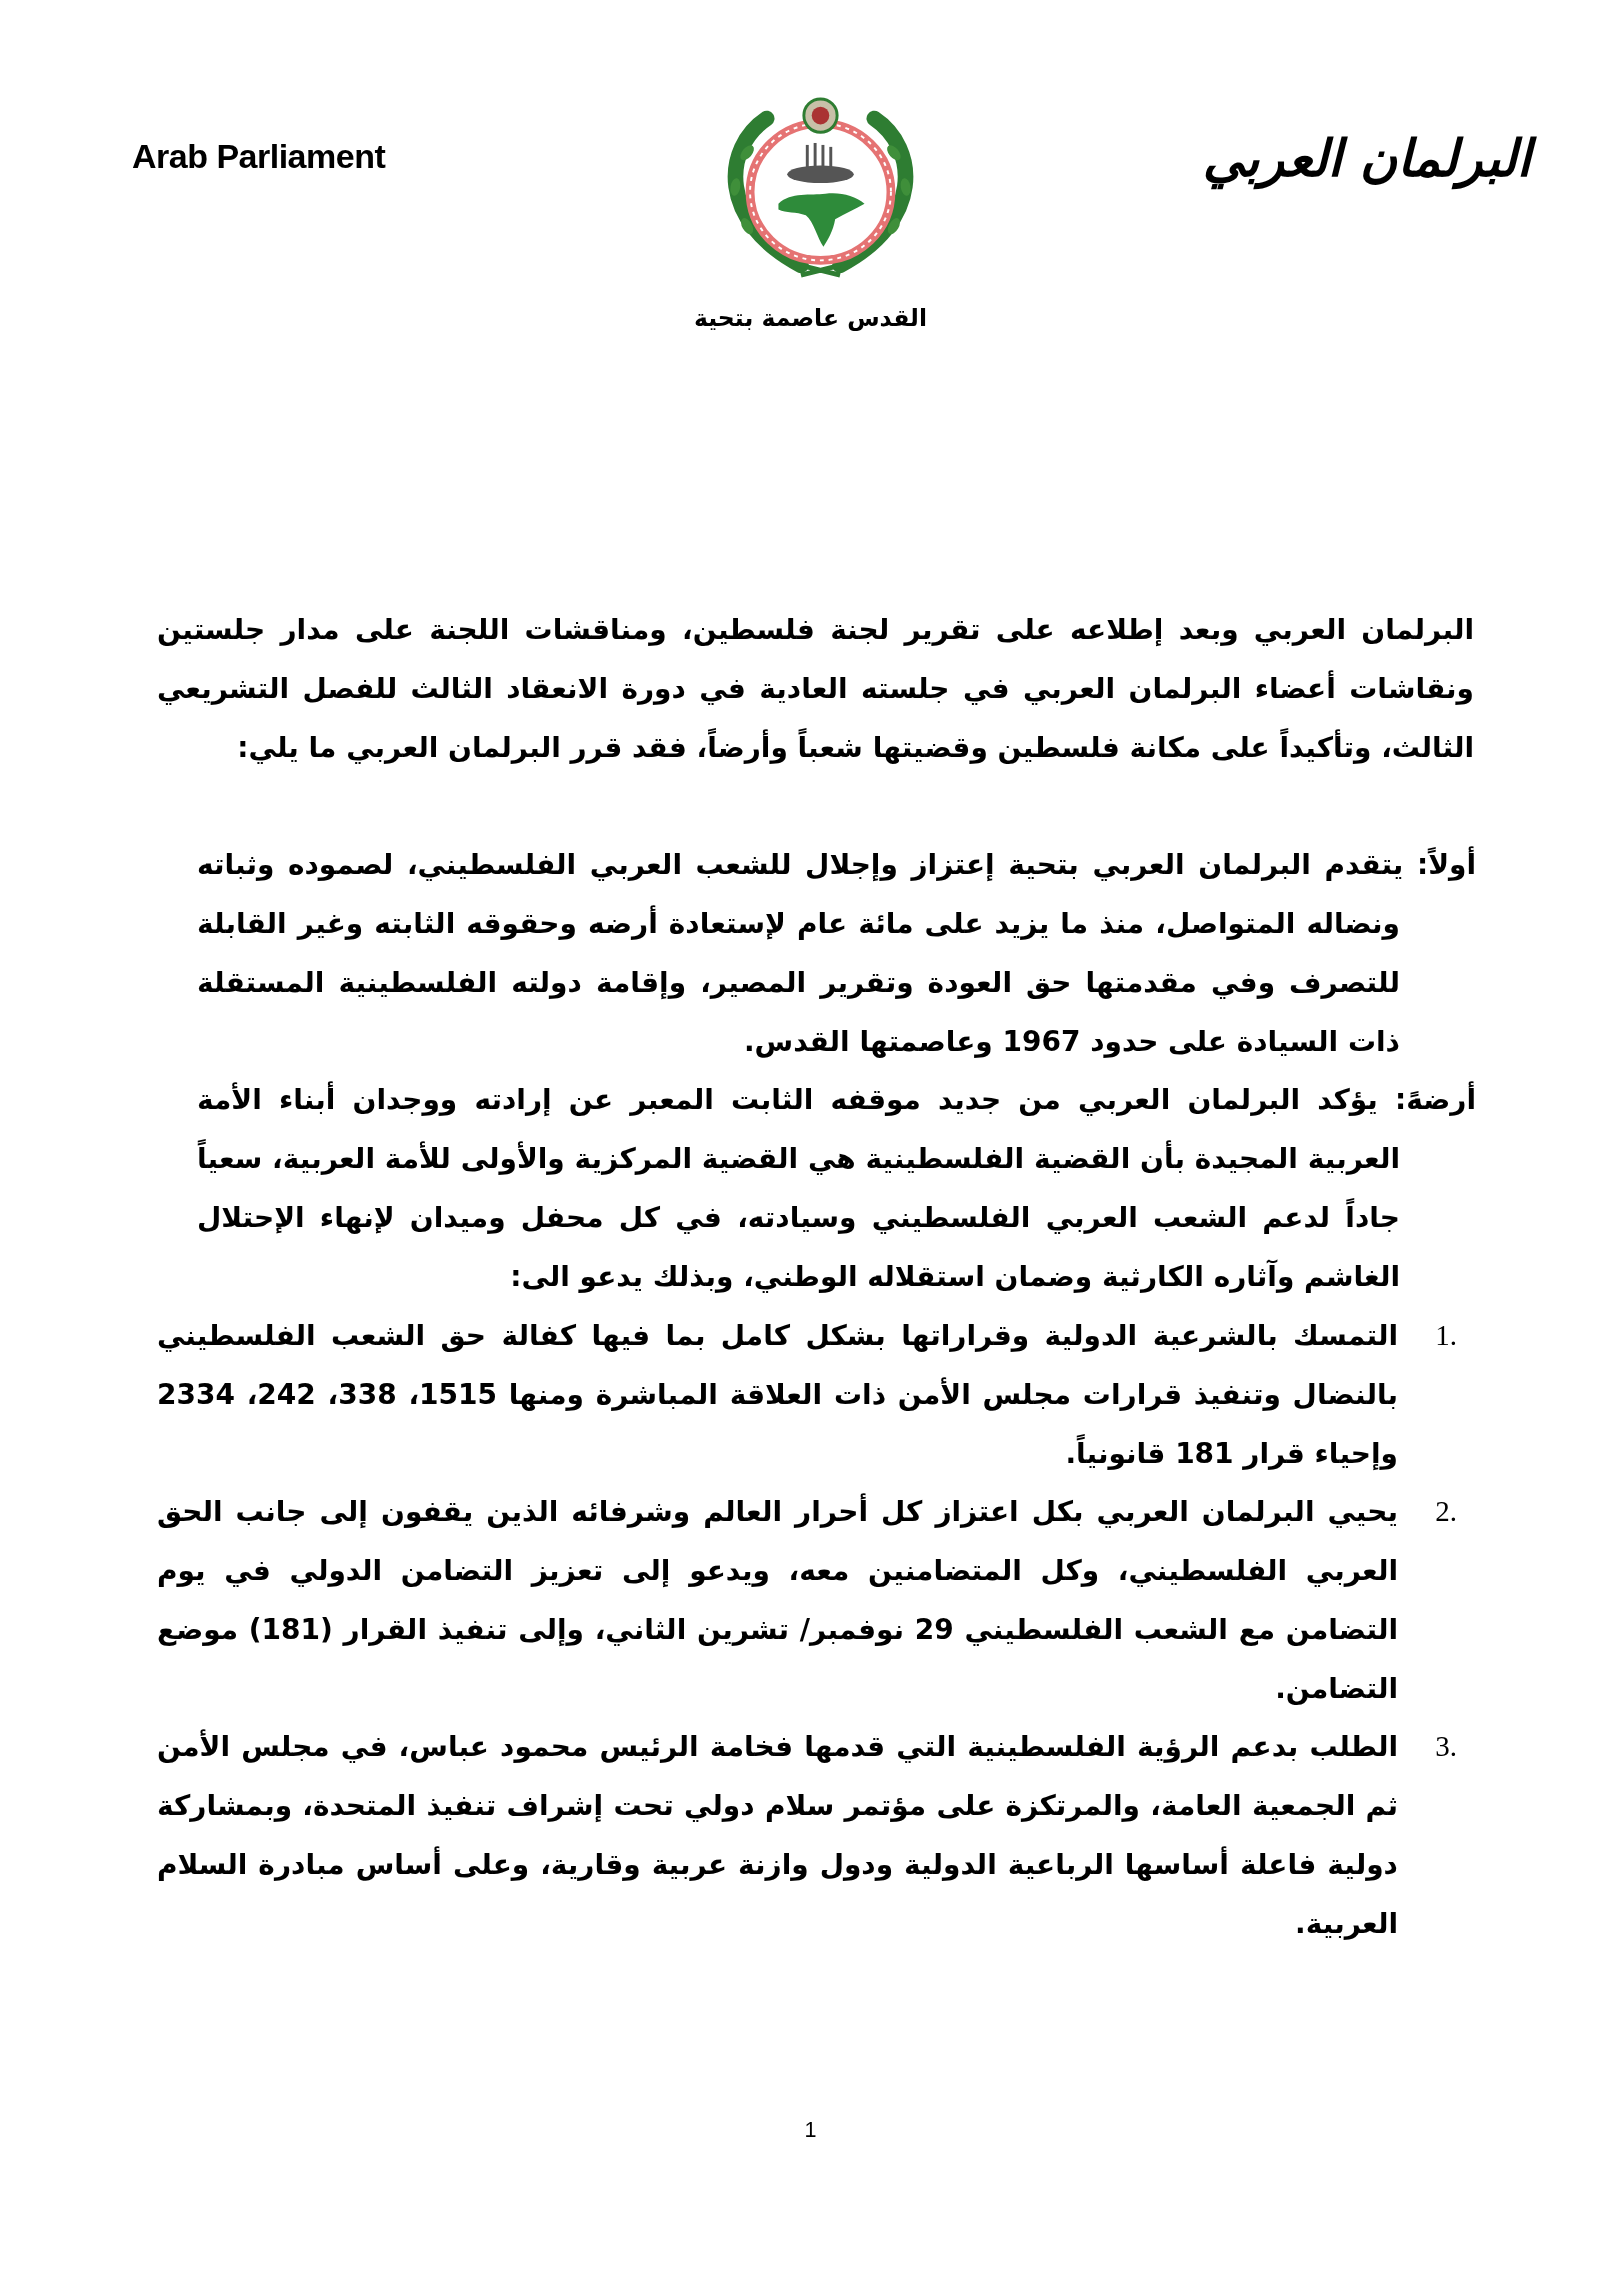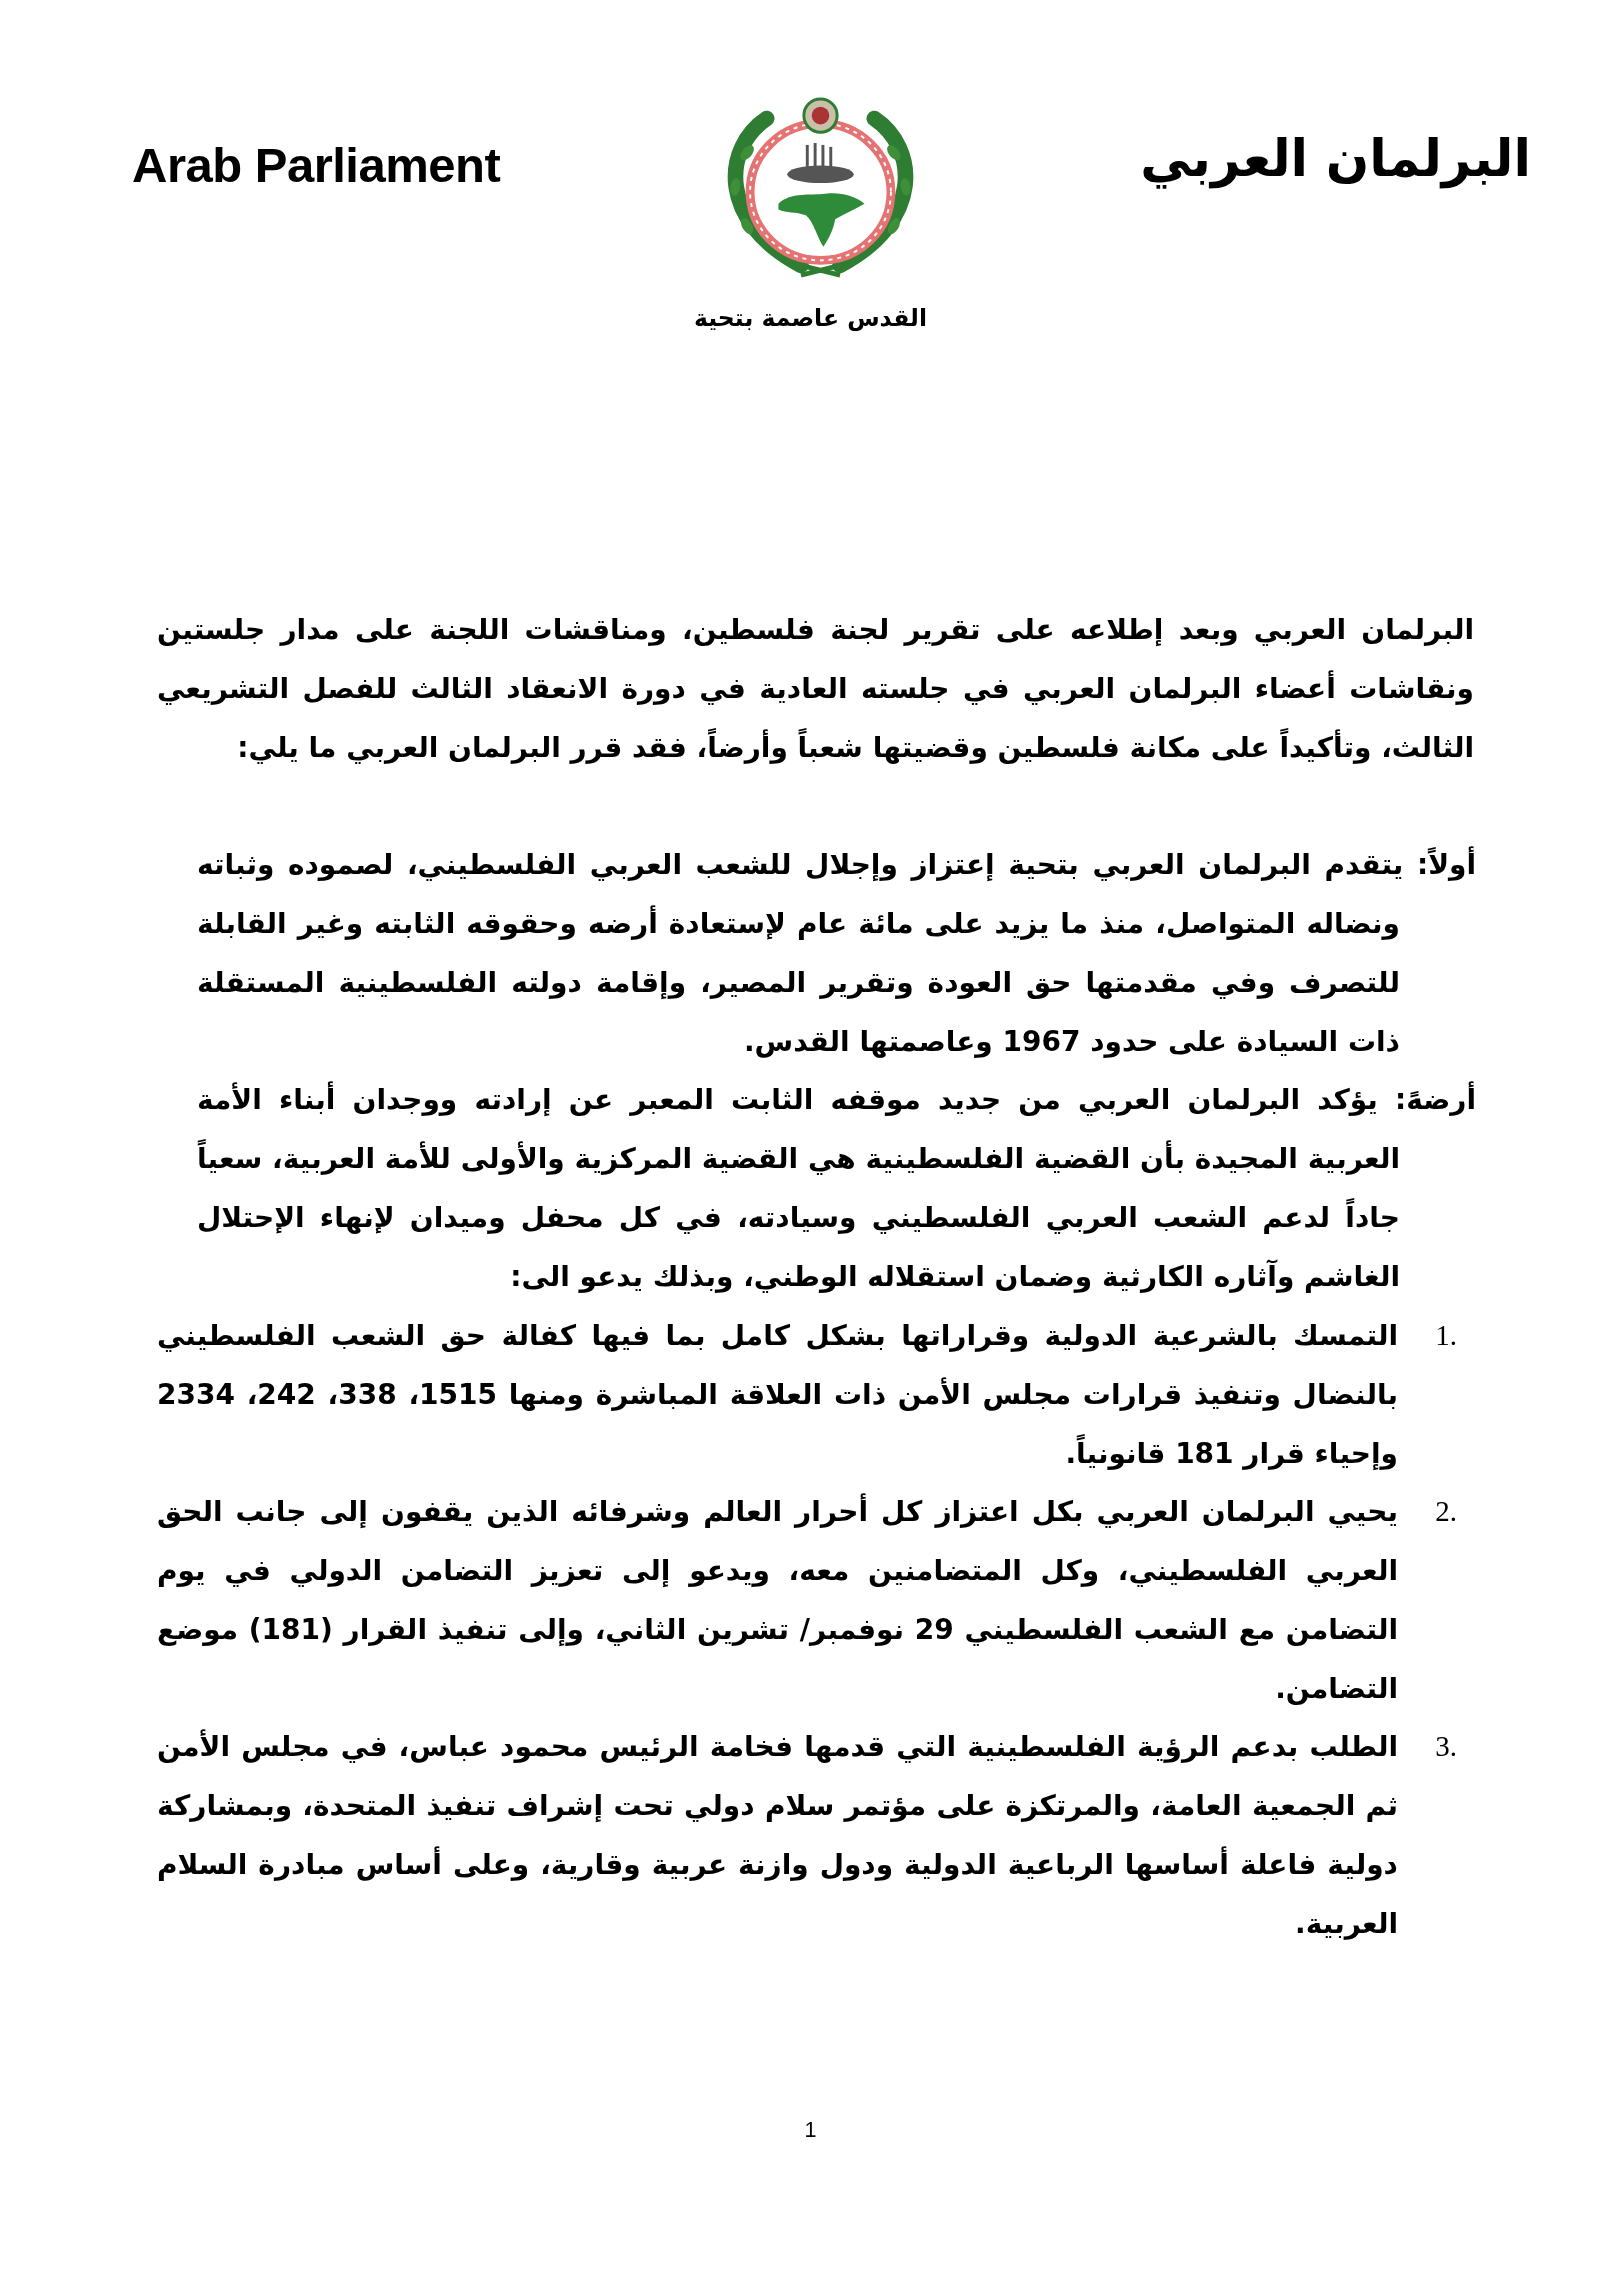--- a/index.html
+++ b/index.html
@@ -1,25 +1,26 @@
 <!DOCTYPE html>
 <html><head>
 <meta charset="utf-8">
 <style>
   html, body { margin: 0; padding: 0; background: #ffffff; }
   body { width: 1621px; height: 2293px; position: relative; overflow: hidden; color: #000; }
   .header-en {
     position: absolute; left: 132px; top: 137px;
-    font-family: "Liberation Sans", sans-serif; font-weight: bold; font-size: 49px;
+    font-family: "Liberation Sans", sans-serif; font-weight: bold; font-size: 34px;
     letter-spacing: -0.5px;
   }
   .header-ar {
     position: absolute; right: 90px; top: 129px;
     font-family: "DejaVu Sans", sans-serif; font-weight: bold; font-size: 51px;
     direction: rtl;
+    font-style: italic;
   }
   .logo { position: absolute; left: 708px; top: 94px; width: 225px; height: 186px; }
   .motto {
     position: absolute; left: 0; right: 0; top: 304px; text-align: center;
     font-family: "DejaVu Sans", sans-serif; font-weight: bold; font-size: 23.5px; direction: rtl;
   }
   .title-block { position: absolute; left: 0; right: 0; top: 417px; text-align: center; direction: rtl;
     font-family: "DejaVu Sans", sans-serif; font-weight: bold; }
   .title-1 { font-size: 31px; line-height: 59px; }
   .title-2 { font-size: 31px; line-height: 59px; margin-top: 11.8px; }

